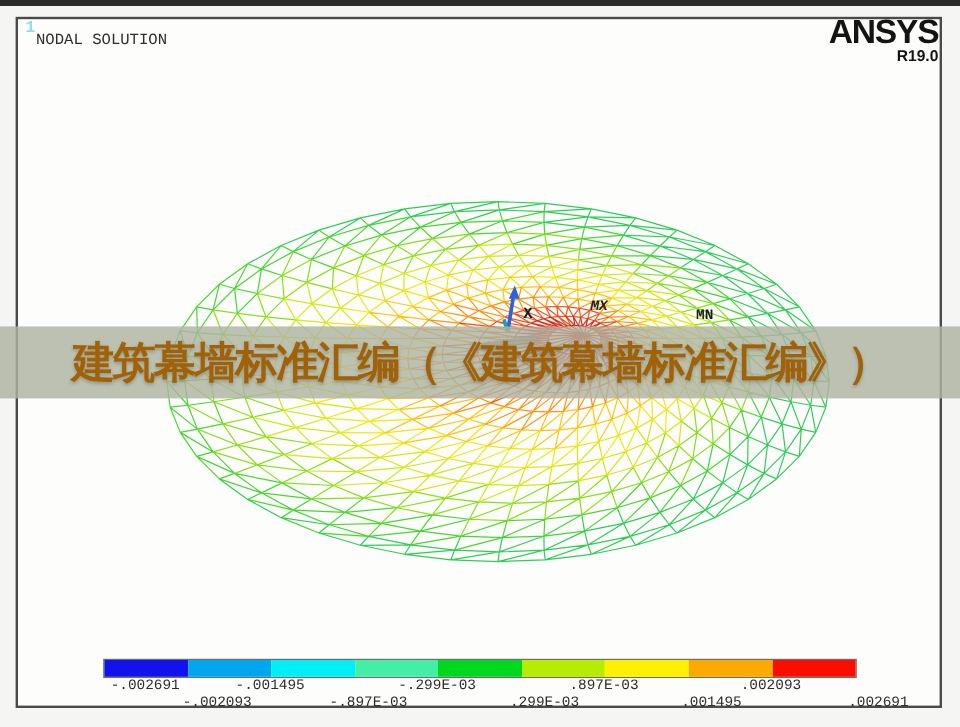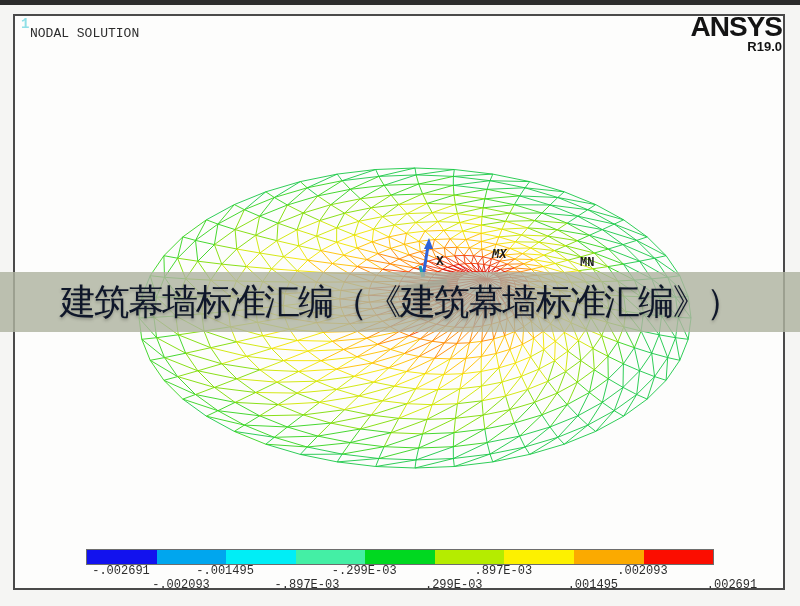--- a/index.html
+++ b/index.html
@@ -36,21 +36,21 @@
   .cb-label{
     position:absolute;transform:translateX(-50%);font-size:12px;color:#2d2d2d;white-space:pre;
   }
   .overlay-band{
     position:absolute;left:0;top:272px;width:800px;height:60px;z-index:5;
     background:rgba(174,179,160,0.82);
     display:flex;align-items:center;justify-content:center;
   }
   .overlay-text{
     font-family:"Liberation Sans","DejaVu Sans",sans-serif;
-    font-size:36px;font-weight:normal;color:#0f172a;letter-spacing:-2px;white-space:nowrap;
+    font-size:36px;font-weight:bold;color:#a16207;letter-spacing:-2px;white-space:nowrap;
     text-shadow:0 2px 3px rgba(70,70,60,0.35);
   }
 </style>
 </head>
 <body>
 
 <div class="stage">
   <div class="topbar"></div>
 
   <div class="frame"></div>

